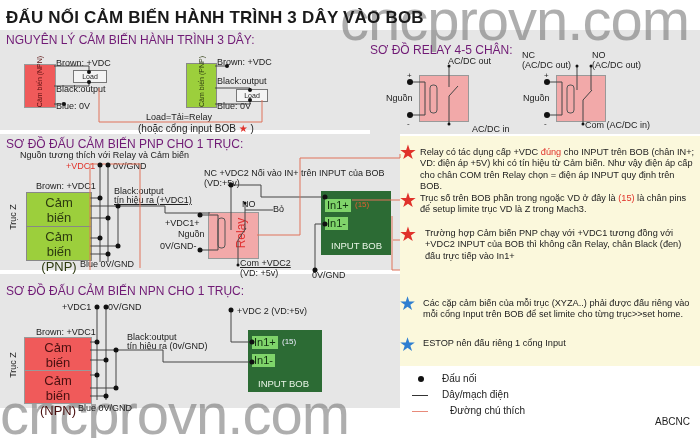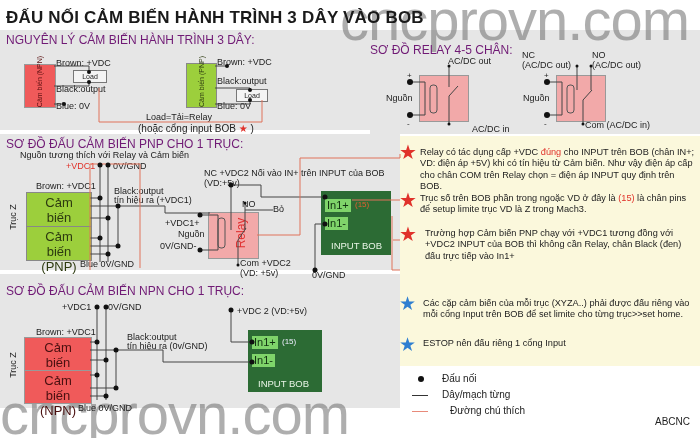--- a/index.html
+++ b/index.html
@@ -76,41 +76,41 @@
 <div class="abs lbl" style="left:523px;top:93px;">Nguồn</div>
 <div class="abs lbl8" style="left:544px;top:71px;">+</div>
 <div class="abs lbl8" style="left:544px;top:119px;">-</div>
 
 <div class="abs h2" style="left:6px;top:137px;">SƠ ĐỒ ĐẤU CẢM BIẾN PNP CHO 1 TRỤC:</div>
 <div class="abs lbl" style="left:20px;top:150px;">Nguồn tương thích với Relay và Cảm biến</div>
 <div class="abs lbl red" style="left:66px;top:161px;">+VDC1</div>
 <div class="abs lbl" style="left:113px;top:161px;">0V/GND</div>
 <div class="abs lbl" style="left:36px;top:181px;">Brown: +VDC1</div>
 <div class="abs lbl" style="left:114px;top:186px;">Black:output</div>
-<div class="abs lbl" style="left:114px;top:195px;">tín hiệu ra (+VDC1)</div>
+<div class="abs lbl" style="left:114px;top:195px;text-decoration:underline;">tín hiệu ra (+VDC1)</div>
 <div class="abs lbl" style="left:80px;top:259px;">Blue 0V/GND</div>
 <div class="abs lbl" style="left:0px;top:212px;transform:rotate(-90deg);">Trục Z</div>
 
 <div class="sensor-pnp" style="left:26px;top:192px;width:64px;height:33px;">
   <div class="sensor-text pnp" style="padding:2px 8px;">Cảm biến (PNP)</div>
 </div>
 <div class="sensor-pnp" style="left:26px;top:226px;width:64px;height:33px;">
   <div class="sensor-text pnp" style="padding:2px 8px;">Cảm biến (PNP)</div>
 </div>
 
 <div class="abs lbl" style="left:204px;top:168px;">NC +VDC2 Nối vào IN+ trên INPUT của BOB</div>
 <div class="abs lbl" style="left:204px;top:178px;">(VD:+5v)</div>
 <div class="abs lbl" style="left:242px;top:199px;">NO</div>
 <div class="abs lbl" style="left:273px;top:204px;text-align:center;">Bỏ</div>
 <div class="relay-box" style="left:208px;top:212px;width:49px;height:45px;"></div>
 <div class="abs" style="left:226px;top:226px;transform:rotate(-90deg);color:#e03030;font-size:12px;">Relay</div>
 <div class="abs lbl" style="left:165px;top:218px;">+VDC1+</div>
 <div class="abs lbl" style="left:178px;top:229px;">Nguồn</div>
 <div class="abs lbl" style="left:160px;top:241px;">0V/GND-</div>
-<div class="abs lbl" style="left:240px;top:258px;">Com +VDC2</div>
+<div class="abs lbl" style="left:240px;top:258px;text-decoration:underline;">Com +VDC2</div>
 <div class="abs lbl" style="left:240px;top:268px;">(VD: +5v)</div>
 <div class="abs lbl" style="left:312px;top:270px;">0V/GND</div>
 
 <div class="bob" style="left:321px;top:191px;width:70px;height:64px;">
   <span class="pin" style="left:4px;top:8px;">In1+</span>
   <span class="abs lbl8" style="left:34px;top:9px;color:#e06030;">(15)</span>
   <span class="pin" style="left:4px;top:26px;">In1-</span>
   <span class="bob-label" style="left:10px;top:49px;">INPUT BOB</span>
 </div>
 
@@ -151,21 +151,21 @@
   <span>Trường hợp Cảm biến PNP chạy với +VDC1 tương đồng với +VDC2  INPUT của BOB  thì không cần Relay, chân Black (đen) đấu trực tiếp vào In1+</span>
 </div>
 <div class="abs" style="left:399px;top:292px;color:#2f7fd0;font-size:19px;">★</div>
 <div class="abs notes-text" style="left:423px;top:298px;width:274px;">Các cặp cảm biến của mỗi trục (XYZA..) phải được đấu riêng vào mỗi cổng Input trên BOB để set limite cho từng trục&gt;&gt;set home.</div>
 <div class="abs" style="left:399px;top:333px;color:#2f7fd0;font-size:19px;">★</div>
 <div class="abs notes-text" style="left:423px;top:338px;width:274px;">ESTOP nên đấu riêng 1 cổng Input</div>
 
 <div class="abs" style="left:418px;top:376px;width:6px;height:6px;border-radius:50%;background:#111;"></div>
 <div class="abs lbl" style="left:442px;top:373px;font-size:10px;">Đấu nối</div>
 <div class="abs" style="left:412px;top:395px;width:16px;height:1px;background:#333;"></div>
-<div class="abs lbl" style="left:442px;top:389px;font-size:10px;">Dây/mạch từng</div>
+<div class="abs lbl" style="left:442px;top:389px;font-size:10px;">Dây/mạch điện</div>
 <div class="abs" style="left:412px;top:411px;width:16px;height:1px;background:#e88a7a;"></div>
 <div class="abs lbl" style="left:442px;top:405px;font-size:10px;padding-left:8px;">Đường chú thích</div>
 <div class="abs lbl" style="left:655px;top:416px;font-size:10px;">ABCNC</div>
 
 <svg width="700" height="438" style="pointer-events:none;">
   <g stroke="#444" stroke-width="1" fill="none">
 
     <path d="M54 66 H89 V72"></path>
       <path d="M54 86 H89 V82"></path>
       <path d="M54 104 H64"></path>

